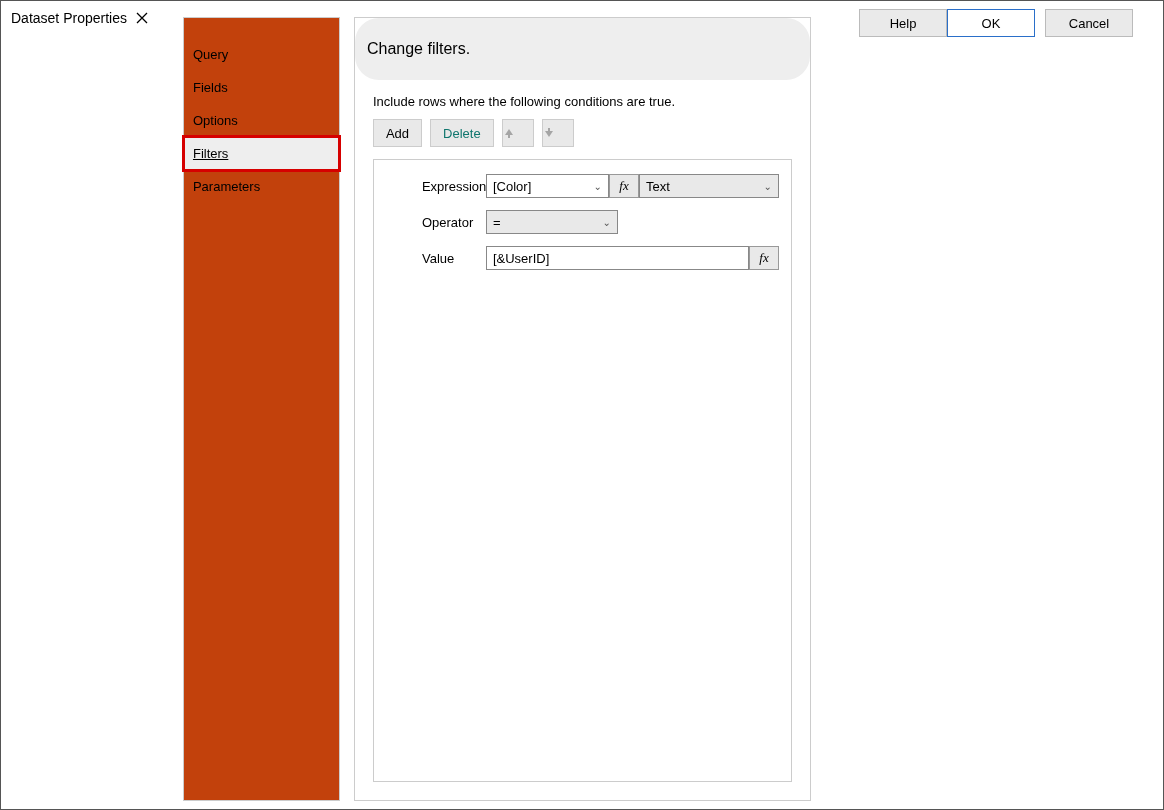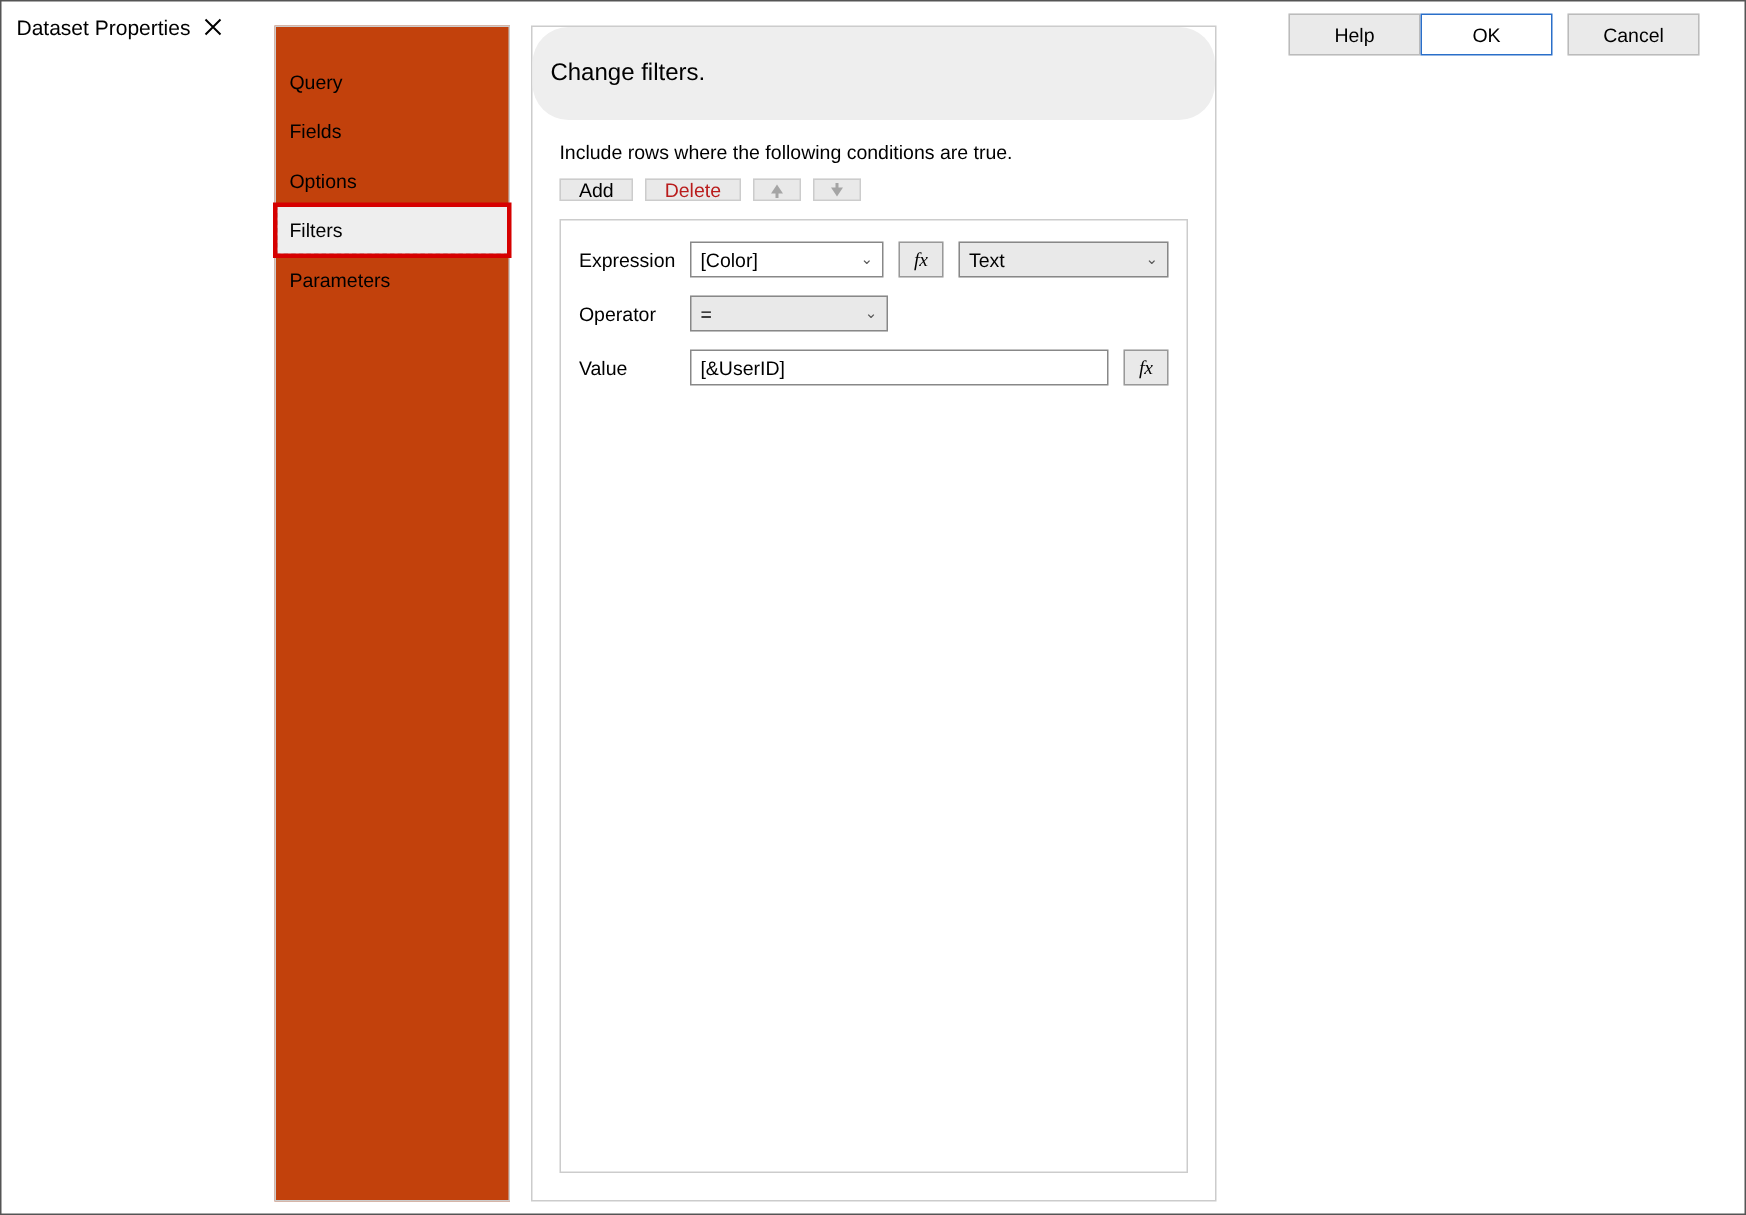--- a/index.html
+++ b/index.html
@@ -55,20 +55,21 @@
     font-size: 13px;
     border: 1px solid transparent;
   }
   .sidebar-item.selected {
     background: #eee;
     border: 1px dashed #aaa;
   }
   .highlight-box {
     outline: 3px solid #d60000;
     outline-offset: -1px;
+    text-decoration: underline;
   }
   .main {
     flex: 1;
     border: 1px solid #ccc;
     display: flex;
     flex-direction: column;
     min-height: 0;
   }
   .main-header {
     background: #eee;
@@ -91,48 +92,47 @@
     display: flex;
     gap: 8px;
     margin-bottom: 12px;
   }
   .btn {
     border: 1px solid #ccc;
     background: #e9e9e9;
     padding: 5px 12px;
     font-size: 13px;
     cursor: pointer;
-    height: 15px;
-    display: flex;
-    align-items: center;
-    justify-content: center;
+    height: 28px;
+    display: flex;
+    align-items: center;
   }
   .btn.disabled {
-    color: #b91c1c;
+    color: #0f766e;
     cursor: default;
   }
   .icon-btn {
     width: 32px;
     padding: 0;
   }
   .arrow-icon {
     width: 12px;
     height: 12px;
     opacity: 0.45;
   }
   .filter-panel {
     flex: 1;
     border: 1px solid #ccc;
     padding: 14px 12px 12px 12px;
   }
   .row {
     display: flex;
     align-items: center;
-    gap: 10px;
     margin-bottom: 12px;
+    margin-left: 36px;
   }
   .row-label {
     width: 64px;
     font-size: 13px;
   }
   .dropdown {
     border: 1px solid #888;
     height: 24px;
     display: flex;
     align-items: center;

